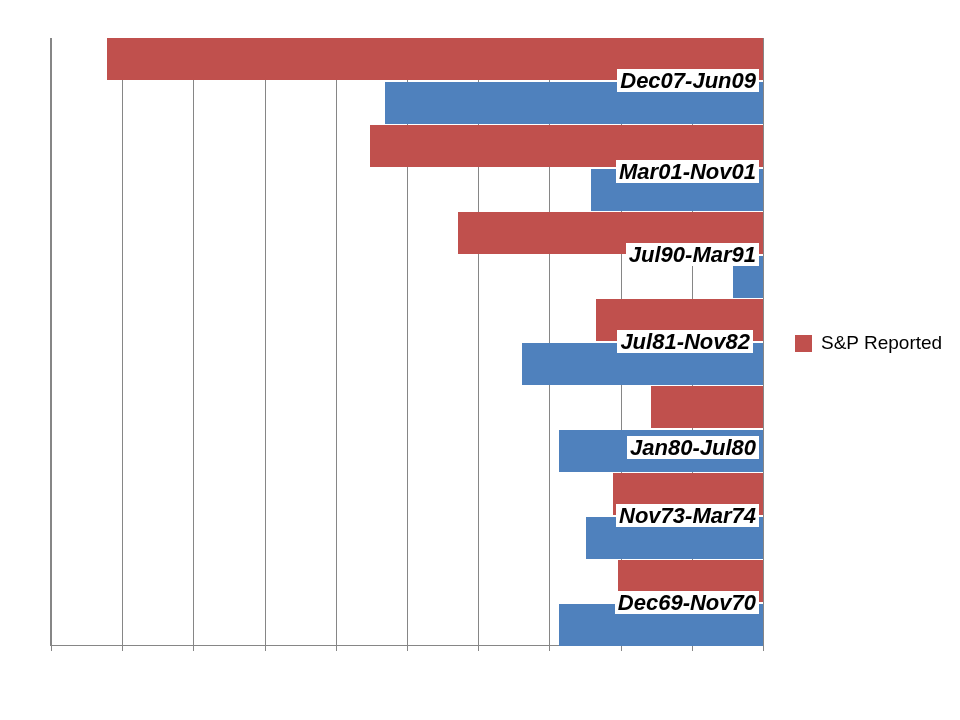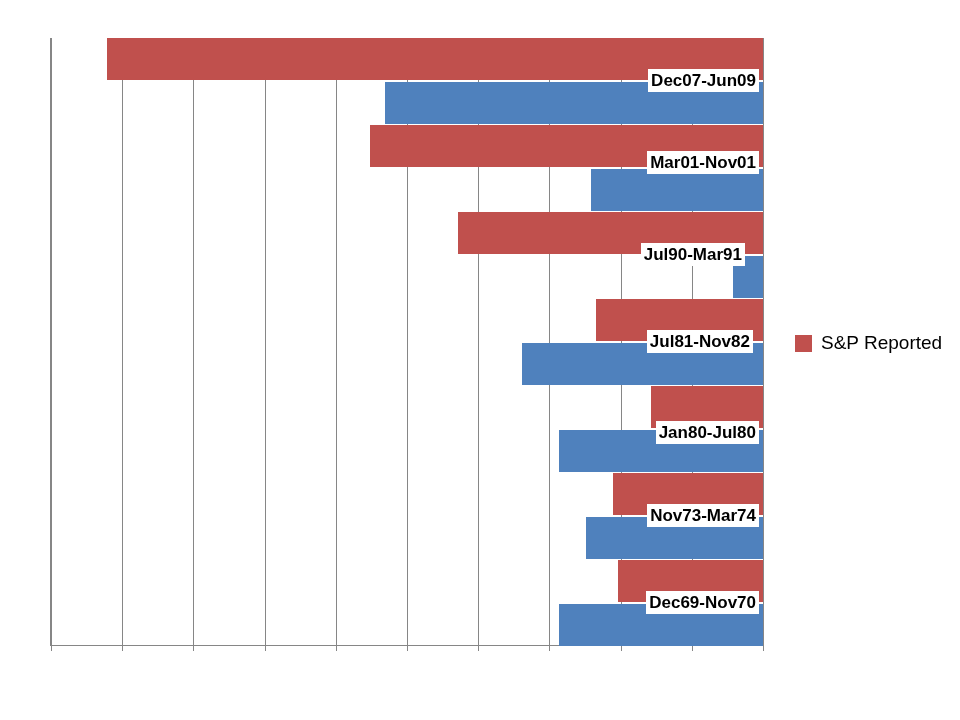--- a/index.html
+++ b/index.html
@@ -69,25 +69,26 @@
   }
   .bar-nipa {
     background: #4f81bd;
   }
   .cat-label {
     position: absolute;
     background: #ffffff;
     color: #000000;
     font-family: "Liberation Sans", sans-serif;
     font-weight: bold;
-    font-size: 17px;
+    font-size: 22px;
     line-height: 21px;
     padding: 1px 3px 1px 3px;
     white-space: nowrap;
     z-index: 5;
+    font-style: italic;
   }
   
   #legend {
     position: absolute;
     left: 795px;
     top: 327px;
     width: 160px;
   }
   .legend-row {
     display: flex;
@@ -136,30 +137,30 @@
         <div class="tick-mark" style="left: 640.8px;"></div>
         <div class="gridline" style="left: 712px;"></div>
         <div class="tick-mark" style="left: 712px;"></div>
       </div>
     <div id="bars">
         <div class="bar bar-sp" style="background: rgb(192, 80, 77); left: 55.536px; width: 656.464px; top: 0.428571px; height: 42px; right: auto;"></div>
         <div class="bar bar-nipa" style="background: rgb(79, 129, 189); left: 333.928px; width: 378.072px; top: 44.4286px; height: 42px; right: auto;"></div>
         <div class="cat-label" style="top: 31.4286px; left: auto; right: 3px;">Dec07-Jun09</div>
         <div class="bar bar-sp" style="background: rgb(192, 80, 77); left: 318.976px; width: 393.024px; top: 87.2857px; height: 42px; right: auto;"></div>
         <div class="bar bar-nipa" style="background: rgb(79, 129, 189); left: 540.408px; width: 171.592px; top: 131.286px; height: 42px; right: auto;"></div>
-        <div class="cat-label" style="top: 113px; left: auto; right: 3px;">Mar01-Nov01</div>
+        <div class="cat-label" style="top: 122px; left: auto; right: 3px;">Mar01-Nov01</div>
         <div class="bar bar-sp" style="background: rgb(192, 80, 77); left: 406.552px; width: 305.448px; top: 174.143px; height: 42px; right: auto;"></div>
         <div class="bar bar-nipa" style="background: rgb(79, 129, 189); left: 682.096px; width: 29.904px; top: 218.143px; height: 42px; right: auto;"></div>
-        <div class="cat-label" style="top: 205.143px; left: auto; right: 17px;">Jul90-Mar91</div>
+        <div class="cat-label" style="top: 205.143px; left: auto; right: 3px;">Jul90-Mar91</div>
         <div class="bar bar-sp" style="background: rgb(192, 80, 77); left: 545.392px; width: 166.608px; top: 261px; height: 42px; right: auto;"></div>
         <div class="bar bar-nipa" style="background: rgb(79, 129, 189); left: 471.344px; width: 240.656px; top: 305px; height: 42px; right: auto;"></div>
         <div class="cat-label" style="top: 292px; left: auto; right: 9px;">Jul81-Nov82</div>
         <div class="bar bar-sp" style="background: rgb(192, 80, 77); left: 600.216px; width: 111.784px; top: 347.857px; height: 42px; right: auto;"></div>
         <div class="bar bar-nipa" style="background: rgb(79, 129, 189); left: 507.656px; width: 204.344px; top: 391.857px; height: 42px; right: auto;"></div>
-        <div class="cat-label" style="top: 383px; left: auto; right: 3px; text-align: center;">Jan80-Jul80</div>
+        <div class="cat-label" style="top: 398px; left: auto; right: 3px; text-align: center;">Jan80-Jul80</div>
         <div class="bar bar-sp" style="background: rgb(192, 80, 77); left: 561.768px; width: 150.232px; top: 434.714px; height: 42px; right: auto;"></div>
         <div class="bar bar-nipa" style="background: rgb(79, 129, 189); left: 535.424px; width: 176.576px; top: 478.714px; height: 42px; right: auto;"></div>
         <div class="cat-label" style="top: 465.714px; left: auto; right: 3px; text-align: right;">Nov73-Mar74</div>
         <div class="bar bar-sp" style="background: rgb(192, 80, 77); left: 566.752px; width: 145.248px; top: 521.571px; height: 42px; right: auto;"></div>
         <div class="bar bar-nipa" style="background: rgb(79, 129, 189); left: 507.656px; width: 204.344px; top: 565.571px; height: 42px; right: auto;"></div>
         <div class="cat-label" style="top: 552.571px; left: auto; right: 3px;">Dec69-Nov70</div>
       </div>
   </div>
 
 

